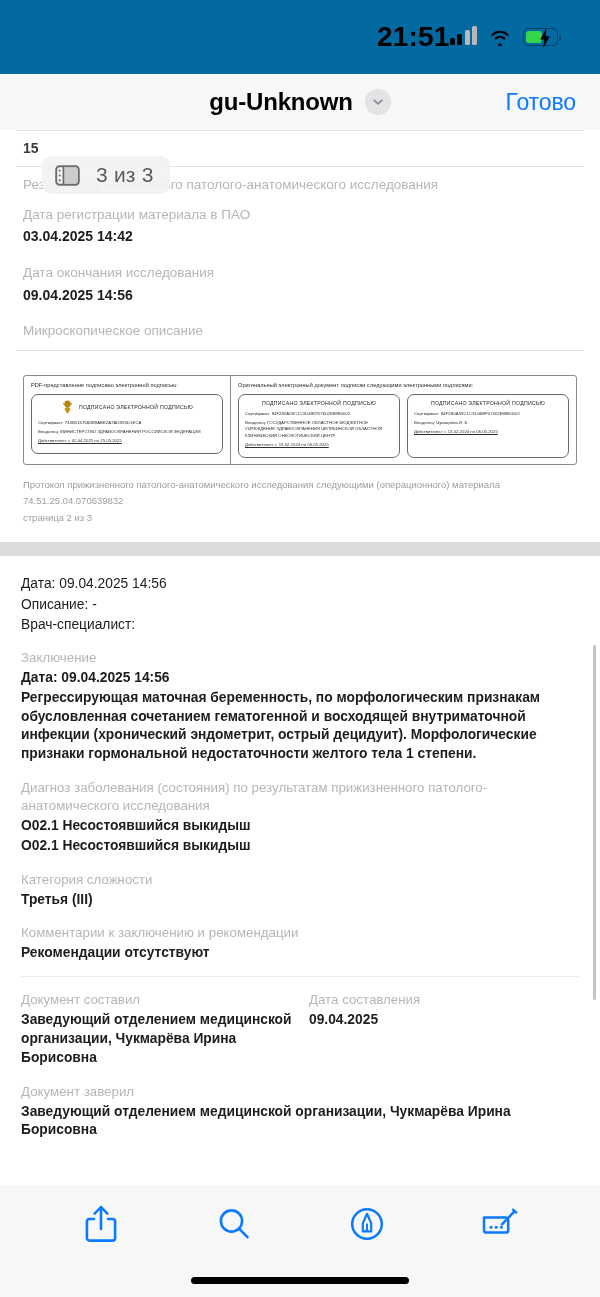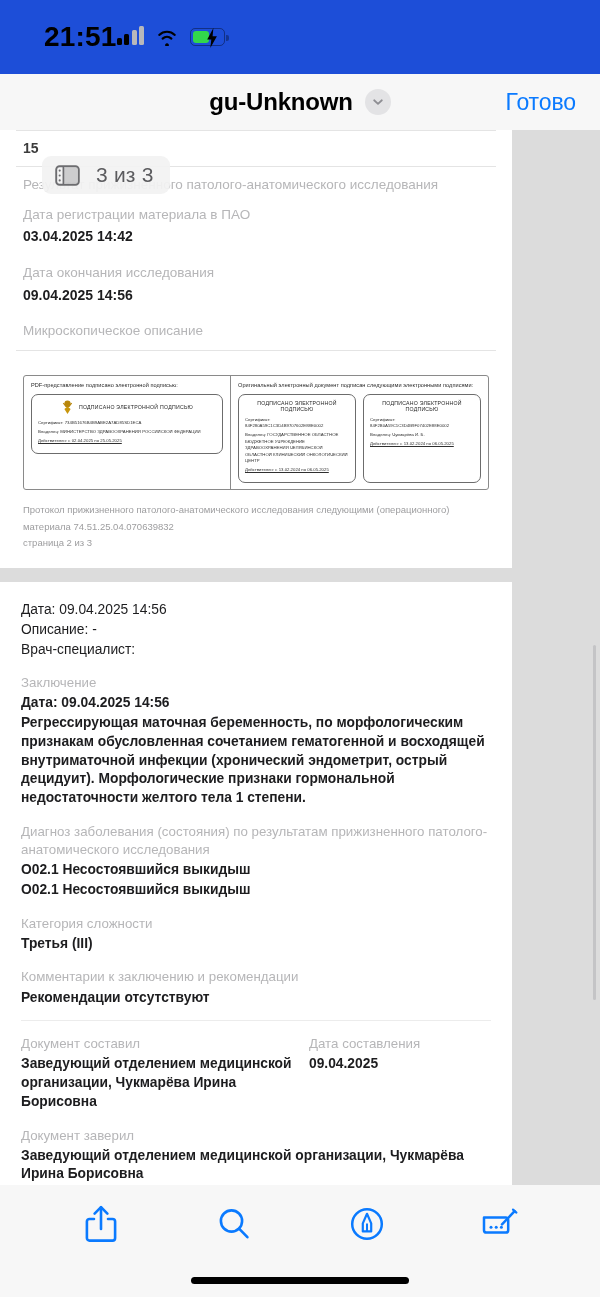--- a/index.html
+++ b/index.html
@@ -14,24 +14,24 @@
     width: 600px; height: 1297px;
     background: #f7f7f7;
     display: flex;
     flex-direction: column;
   }
 
   
   .statusbar {
     height: 74px;
     flex: 0 0 74px;
-    background: #1d4ed8;
+    background: #0369a1;
     display: flex;
     align-items: center;
-    justify-content: flex-start;
+    justify-content: flex-end;
     padding: 0 42px 0 44px;
   }
   .status-time {
     font-size: 28px;
     font-weight: bold;
     letter-spacing: 0.2px;
     color: #000;
   }
   .status-right {
     display: flex;
@@ -107,21 +107,21 @@
 
   
   .doc-scroll {
     flex: 1 1 auto;
     background: #dcdcdc;
     position: relative;
     overflow: hidden;
   }
   .page {
     background: #ffffff;
-    width: 512px;
+    width: 600px;
   }
   .page-gap { height: 14px; background: #dcdcdc; }
 
   
   .page-top { padding: 0; position: relative; }
   .sep { height: 1px; background: #e4e4e4; margin: 0 16px; }
   .row-num {
     font-size: 14px; color: #3c3c3c; font-weight: bold;
     padding: 9px 0 10px 23px;
   }

